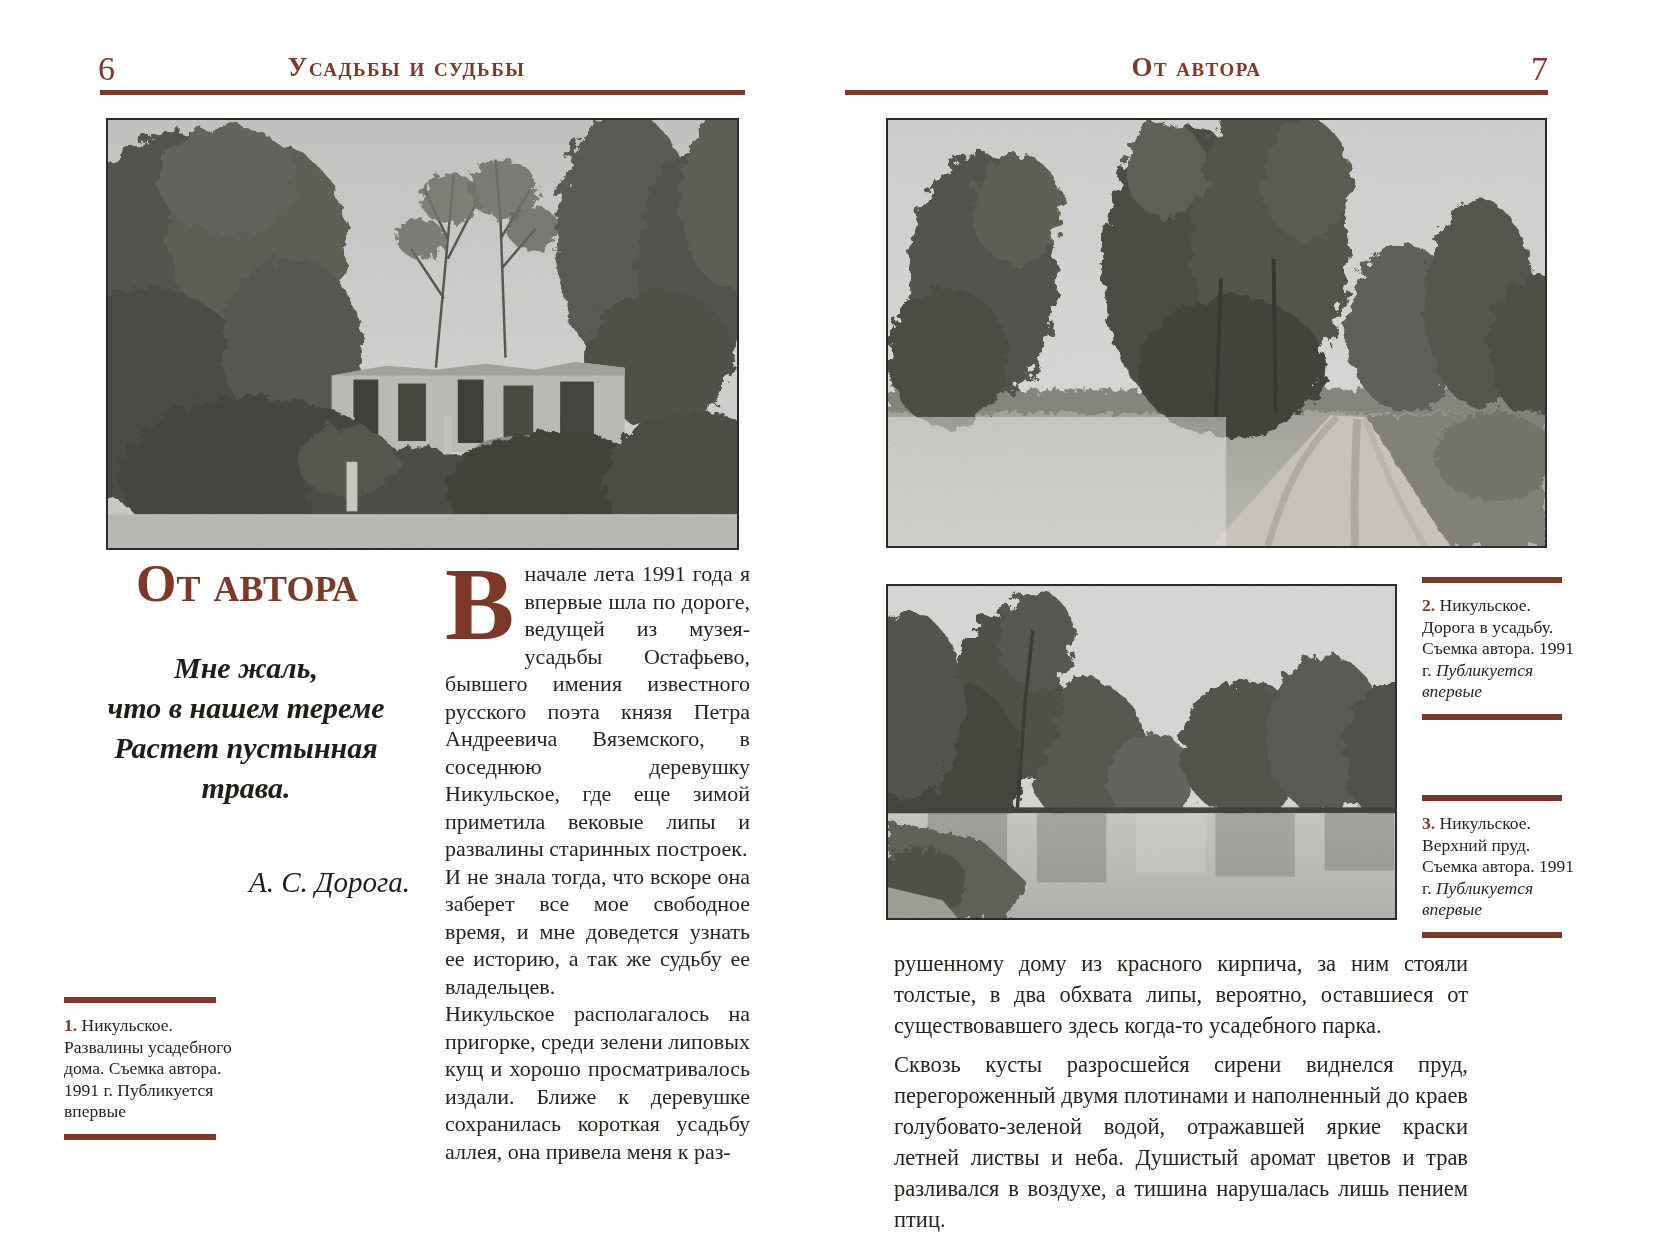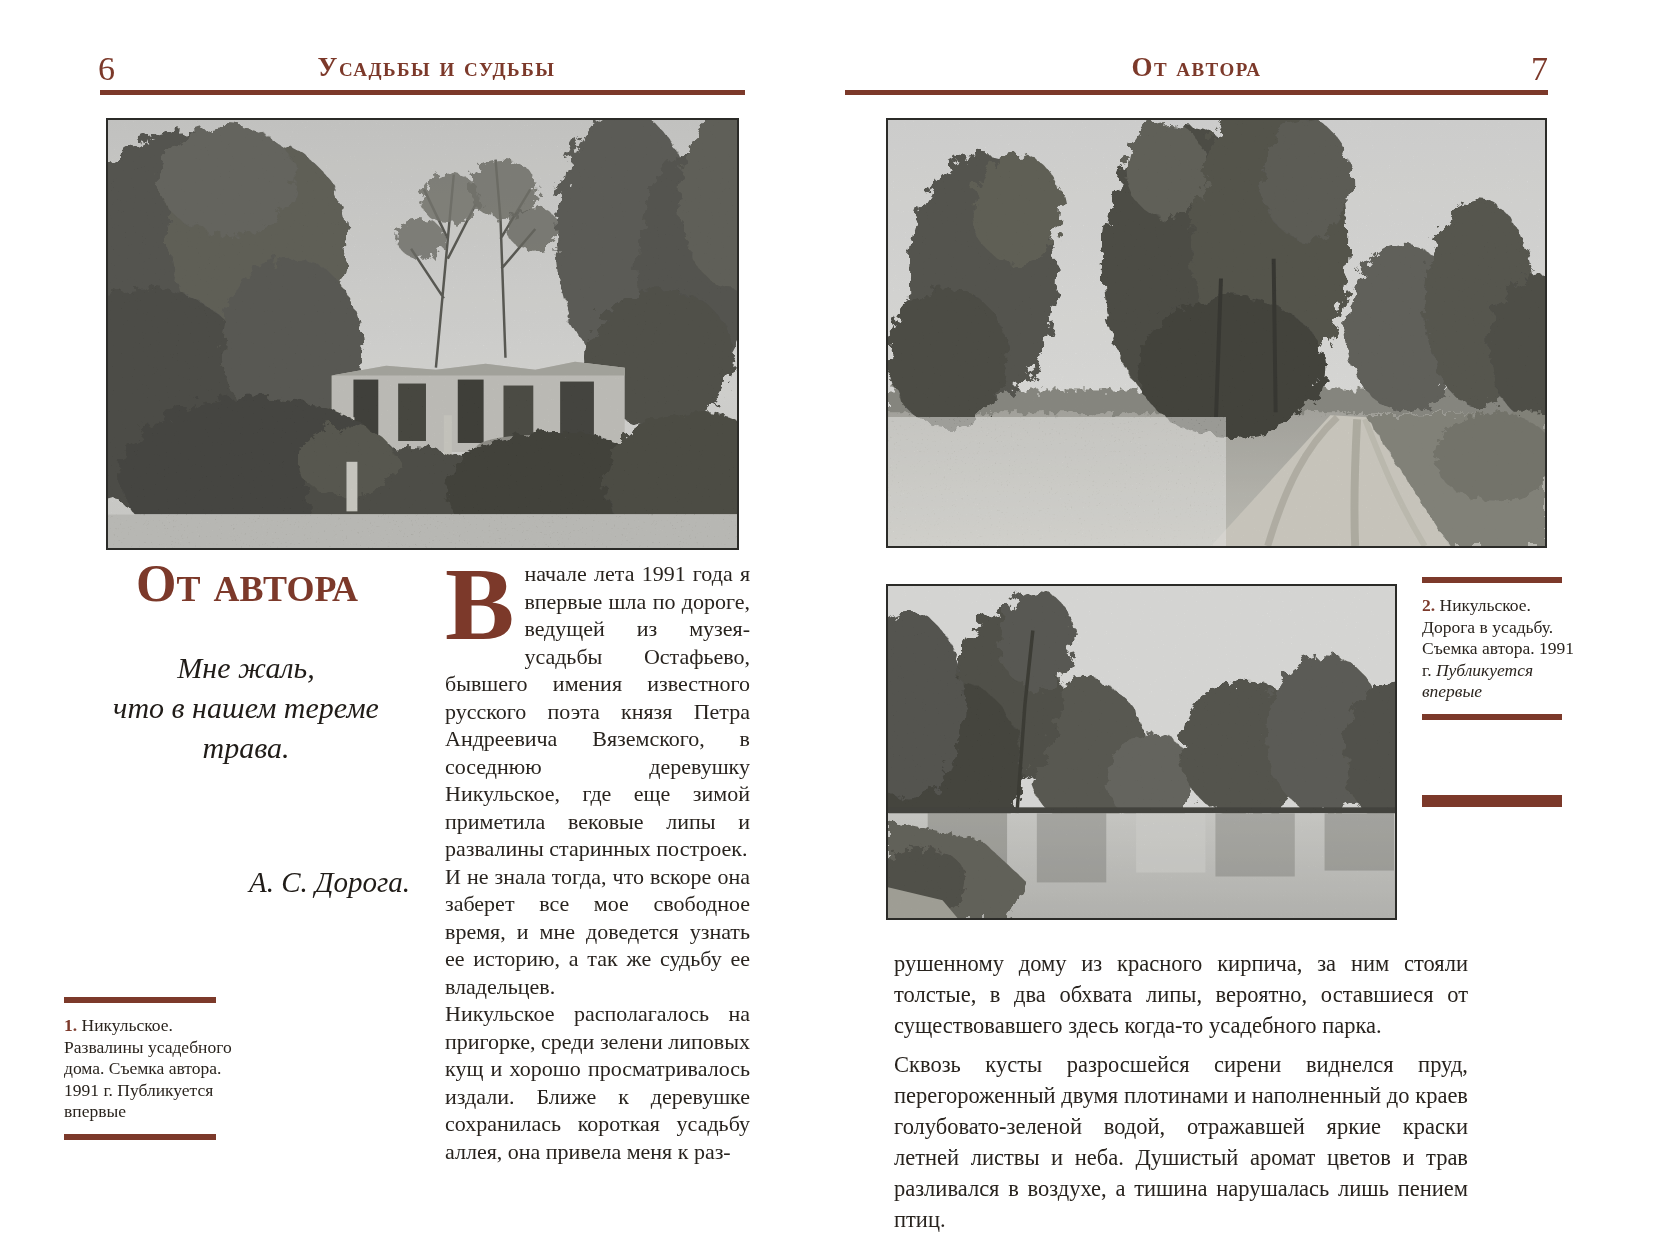--- a/index.html
+++ b/index.html
@@ -49,21 +49,21 @@
     color:var(--accent);margin:4px 10px 0 0;
   }
 </style>
 </head>
 <body>
 
 <div id="spread">
 
   <div class="abs pagenum" style="left:98px;top:50px;">6</div>
 
-  <div class="abs runhead" style="left:114px;top:52px;width:645px;text-align:center;">Усадьбы и судьбы</div>
+  <div class="abs runhead" style="left:84px;top:52px;width:645px;text-align:center;">Усадьбы и судьбы</div>
 
   <div class="abs rule" style="left:100px;top:90px;width:645px;"></div>
 
   <div class="photo" style="left:106px;top:118px;width:633px;height:432px;">
     <svg viewBox="0 0 633 432" preserveAspectRatio="none" aria-hidden="true">
       <defs>
         <linearGradient id="sky1" x1="0" y1="0" x2="0" y2="1">
           <stop offset="0" stop-color="#d2d2d0"></stop>
             <stop offset="0.6" stop-color="#e3e3e1"></stop>
             <stop offset="1" stop-color="#d8d8d4"></stop>
@@ -135,23 +135,24 @@
       </g>
       <rect x="0" y="398" width="633" height="34" fill="#92918a"></rect>
       <rect x="240" y="345" width="11" height="50" fill="#d7d6ce"></rect>
       <rect x="0" y="398" width="633" height="34" filter="url(#grainLight)" opacity="0.5"></rect>
       <rect width="633" height="432" filter="url(#grain)" opacity="0.22"></rect>
     </svg>
   </div>
 
   <div class="abs section-title" style="left:77px;top:556px;width:340px;">От автора</div>
 
-  <div class="abs epigraph" style="left:62px;top:648px;width:368px;">
+  <div class="abs epigraph" style="left:62px;top:648px;width:368px;font-weight:bold;">
     <div>Мне жаль,</div>
     <div>что в нашем тереме</div>
+    <div>Растет пустынная</div>
     <div>трава.</div>
   </div>
 
   <div class="abs attribution" style="left:120px;top:866px;width:290px;">А. С. Дорога.</div>
 
   <div class="abs caption" style="left:64px;top:997px;width:178px;">
     <div class="cap-rule" style="width:152px;"></div>
     <div class="cap-text"><span class="cap-num">1.</span>
       <span>Никульское. Развалины усадебного дома. Съемка автора. 1991 г. Публикуется впервые</span>
     </div>
@@ -275,20 +276,24 @@
     <div class="cap-rule" style="width:140px;"></div>
     <div class="cap-text"><span class="cap-num">2.</span>
       <span>Никульское. Дорога в усадьбу. Съемка автора. 1991 г.</span>
       <i>Публикуется впервые</i>
     </div>
     <div class="cap-rule" style="width:140px;"></div>
   </div>
 
   <div class="abs caption" style="left:1422px;top:795px;width:158px;">
     <div class="cap-rule" style="width:140px;"></div>
+    <div class="cap-text"><span class="cap-num">3.</span>
+      <span>Никульское. Верхний пруд. Съемка автора. 1991 г.</span>
+      <i>Публикуется впервые</i>
+    </div>
     <div class="cap-rule" style="width:140px;"></div>
   </div>
 
   <div class="abs bodytext-right" style="left:886px;top:940px;width:590px;">
     <p>рушенному дому из красного кирпича, за ним стояли толстые, в два обхвата липы, вероятно, оставшиеся от существовавшего здесь когда-то усадебного парка.</p>
     <p>Сквозь кусты разросшейся сирени виднелся пруд, перегороженный двумя плотинами и наполненный до краев голубовато-зеленой водой, отражавшей яркие краски летней листвы и неба. Душистый аромат цветов и трав разливался в воздухе, а тишина нарушалась лишь пением птиц.</p>
   </div>
 
 </div>
 

